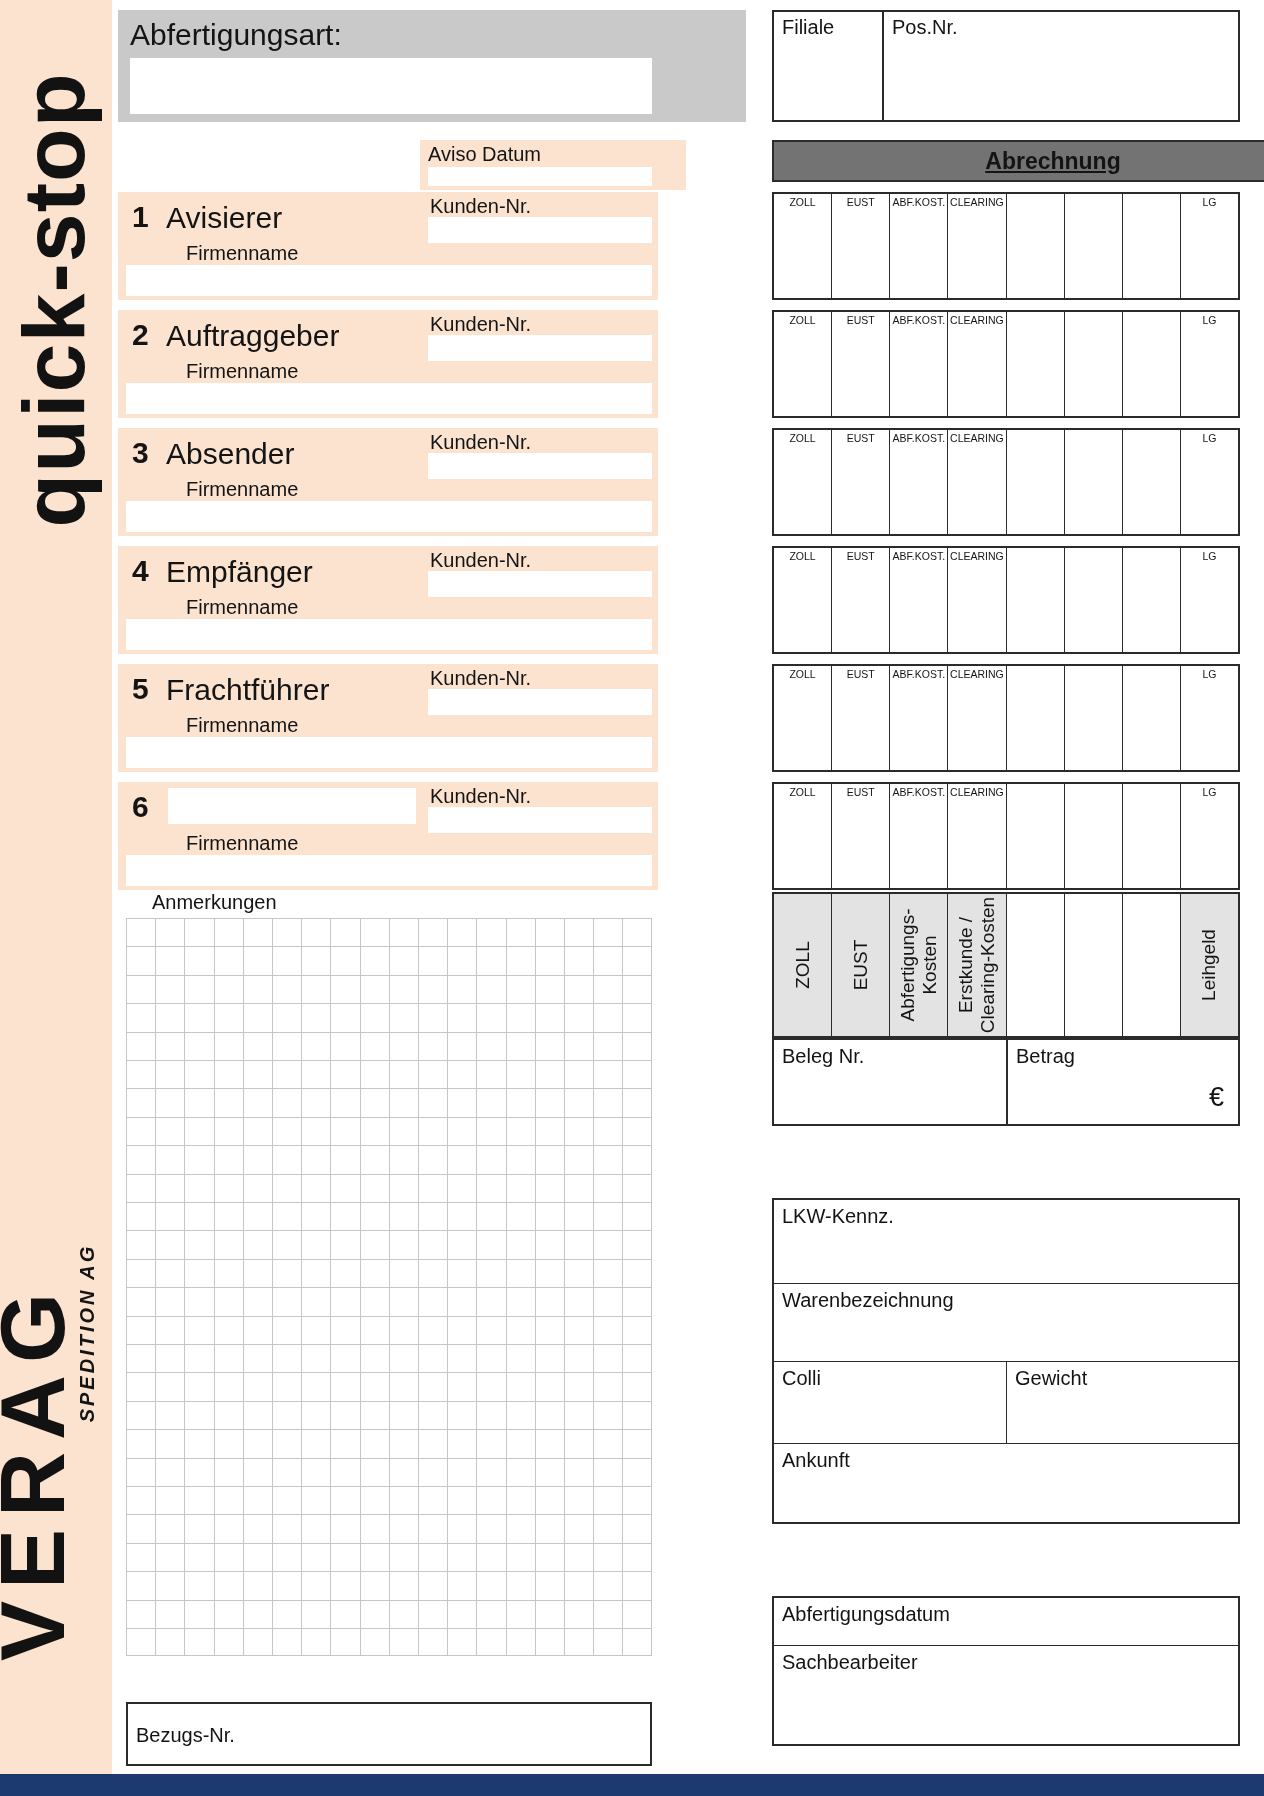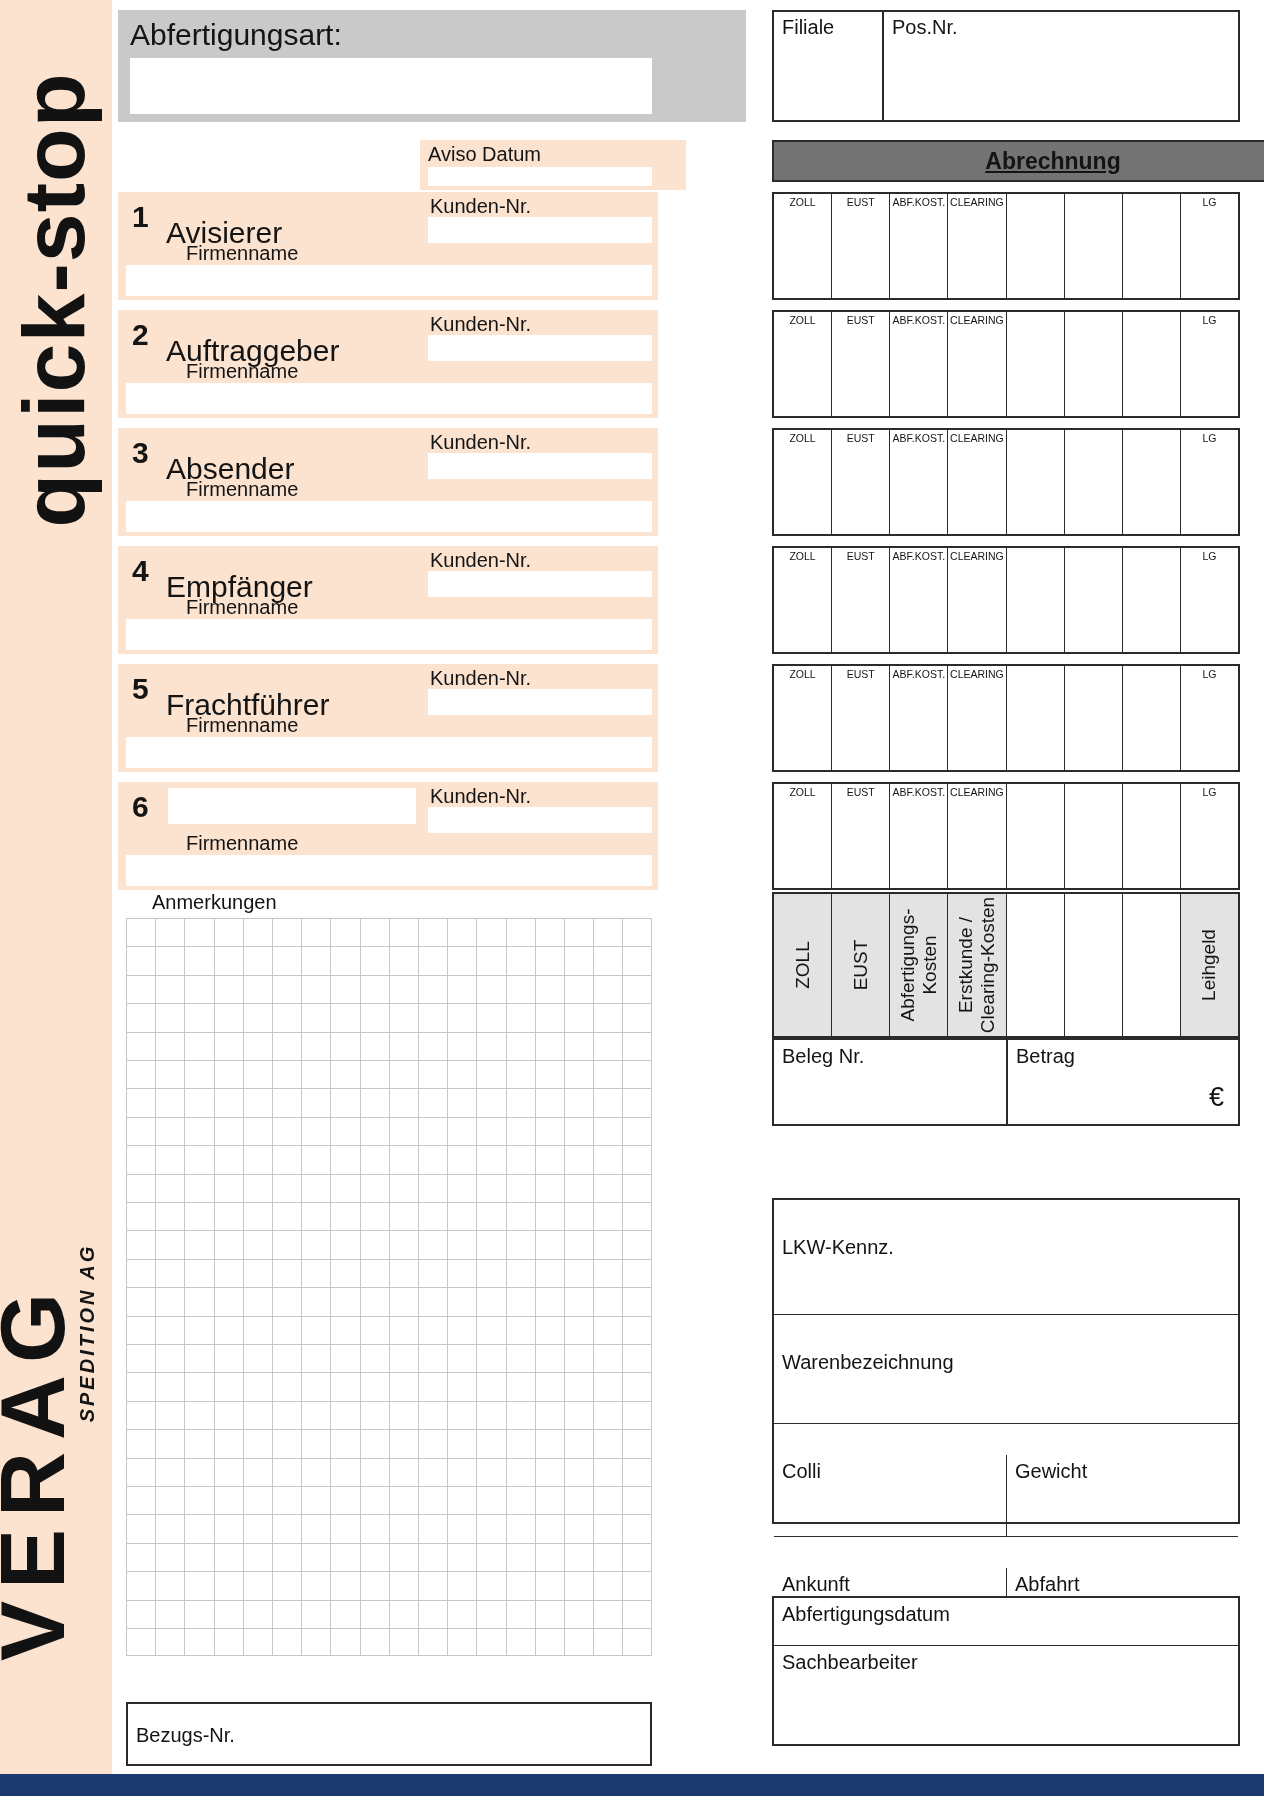--- a/index.html
+++ b/index.html
@@ -34,21 +34,21 @@
   .aviso-label { position:absolute; left:8px; top:3px; }
   .aviso-input { position:absolute; left:8px; top:27px; width:224px; height:19px; background:#ffffff; }
 
   .abrechnung { position:absolute; left:772px; top:140px; width:562px; height:42px;
                 background:#737373; border:2px solid #2b2b2b; display:flex; align-items:center;
                 justify-content:center; font-size:23px; font-weight:bold;text-decoration:underline; }
 
   
   .section { position:absolute; left:118px; width:540px; height:108px; background:#fbe3d0; }
   .sec-num { position:absolute; left:14px; top:8px; font-size:30px; font-weight:bold; }
-  .sec-title { position:absolute; left:48px; top:24px; font-size:30px; }
+  .sec-title { position:absolute; left:48px; top:9px; font-size:30px; }
   .title-input { position:absolute; left:50px; top:6px; width:248px; height:36px; background:#ffffff; }
   .kunden-label { position:absolute; left:312px; top:3px; }
   .kunden-input { position:absolute; left:310px; top:25px; width:224px; height:26px; background:#ffffff; }
   .firma-label { position:absolute; left:40px; top:50px;margin-left:28px; }
   .firma-input { position:absolute; left:8px; top:73px; width:526px; height:31px; background:#ffffff; }
 
   
   .billing-row { position:absolute; left:772px; width:468px; height:108px;
                  background:#ffffff; border:2px solid #2b2b2b; display:flex; }
   .bcell { flex:1; position:relative; border-left:1px solid #2b2b2b; }
@@ -69,21 +69,21 @@
   
   .beleg-row { position:absolute; left:772px; top:1038px; width:468px; height:88px;
                background:#ffffff; border:2px solid #2b2b2b; display:flex; }
   .beleg-cell { width:234px; border-right:2px solid #2b2b2b; padding:5px 8px; }
   .betrag-cell { flex:1; position:relative; padding:5px 8px; }
   .euro { position:absolute; right:14px; top:42px; font-size:27px; }
 
   
   .cargo-group { position:absolute; left:772px; top:1198px; width:468px; height:326px;
                  background:#ffffff; border:2px solid #2b2b2b; }
-  .cargo-row { padding:5px 8px;margin-top:31px; }
+  .cargo-row { padding:5px 8px; }
   .cr1 { height:84px; border-bottom:1px solid #2b2b2b; }
   .cr2 { height:78px; border-bottom:1px solid #2b2b2b; }
   .cr3 { height:82px; border-bottom:1px solid #2b2b2b; display:flex; padding:0; }
   .cr4 { height:78px; display:flex; padding:0; }
   .half { width:50%; padding:5px 8px; }
   .half + .half { border-left:1px solid #2b2b2b; }
 
   
   .clerk-group { position:absolute; left:772px; top:1596px; width:468px; height:150px;
                  background:#ffffff; border:2px solid #2b2b2b; }
@@ -400,23 +400,20 @@
         <span class="small-label">Colli</span>
       </div>
       <div class="half">
         <span class="small-label">Gewicht</span>
       </div>
     </div>
     <div class="cargo-row cr4">
       <div class="half">
         <span class="small-label">Ankunft</span>
       </div>
-      <div class="half">
-        <span class="small-label">Abfahrt</span>
-      </div>
     </div>
   </div>
 
   <div class="clerk-group">
     <div class="clerk-r1">
       <span class="small-label">Abfertigungsdatum</span>
     </div>
     <div class="clerk-r2">
       <span class="small-label">Sachbearbeiter</span>
     </div>

